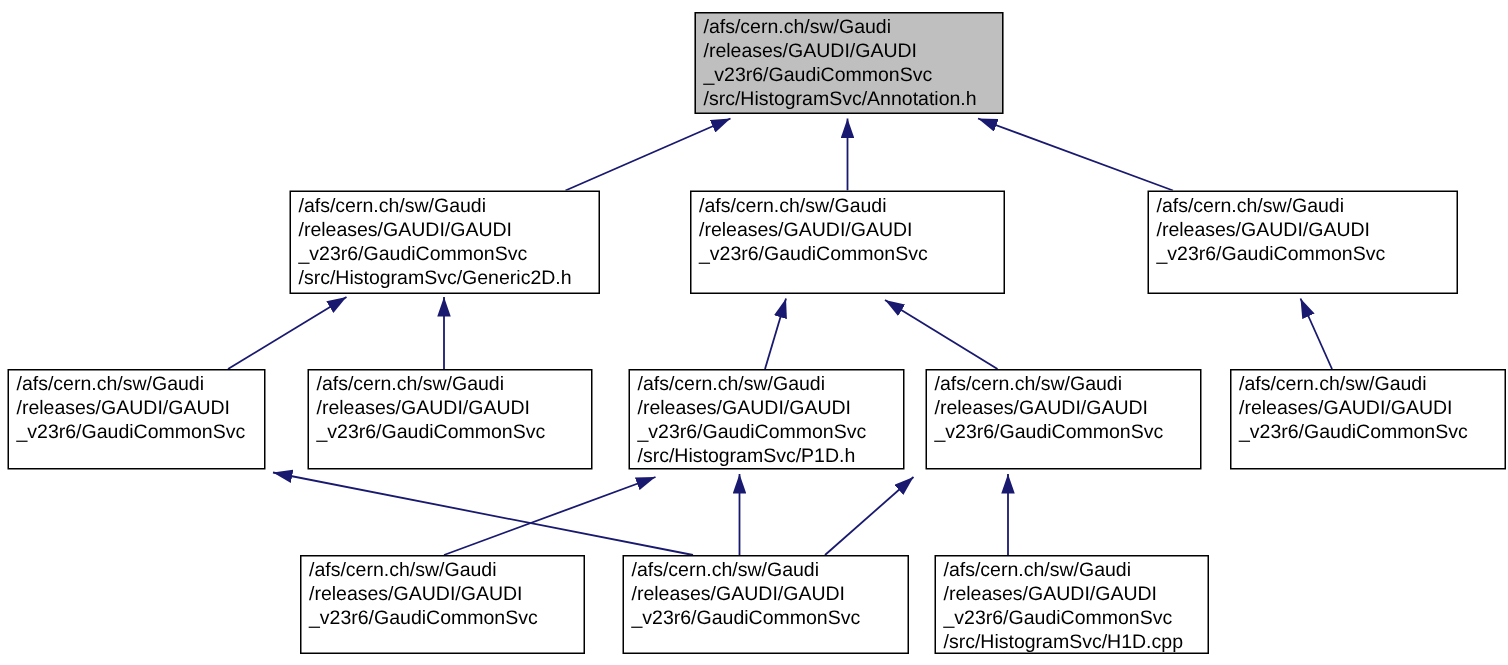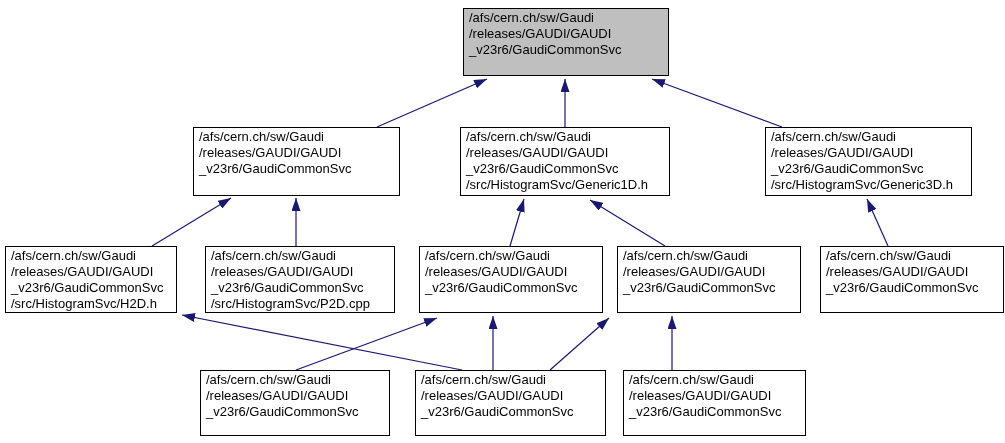--- a/index.html
+++ b/index.html
@@ -51,54 +51,53 @@
         <line x1="493" y1="370" x2="493" y2="316" stroke="#191970" stroke-width="1.2" marker-end="url(#arrowhead)"></line>
         <line x1="550" y1="370" x2="609" y2="318" stroke="#191970" stroke-width="1.2" marker-end="url(#arrowhead)"></line>
         <line x1="672" y1="370" x2="672" y2="316" stroke="#191970" stroke-width="1.2" marker-end="url(#arrowhead)"></line>
       </g>
   </svg>
   <div id="node-layer">
       <div class="node root" style="left: 463px; top: 8px; width: 206px; height: 68px;">
         <span class="line">/afs/cern.ch/sw/Gaudi</span>
         <span class="line">/releases/GAUDI/GAUDI</span>
         <span class="line">_v23r6/GaudiCommonSvc</span>
+        <span class="line">/src/HistogramSvc/Annotation.h</span>
       </div>
       <div class="node" style="left: 193px; top: 127px; width: 207px; height: 69px;">
         <span class="line">/afs/cern.ch/sw/Gaudi</span>
         <span class="line">/releases/GAUDI/GAUDI</span>
         <span class="line">_v23r6/GaudiCommonSvc</span>
+        <span class="line">/src/HistogramSvc/Generic2D.h</span>
       </div>
       <div class="node" style="left: 460px; top: 127px; width: 210px; height: 69px;">
         <span class="line">/afs/cern.ch/sw/Gaudi</span>
         <span class="line">/releases/GAUDI/GAUDI</span>
         <span class="line">_v23r6/GaudiCommonSvc</span>
-        <span class="line">/src/HistogramSvc/Generic1D.h</span>
       </div>
       <div class="node" style="left: 765px; top: 127px; width: 207px; height: 69px;">
         <span class="line">/afs/cern.ch/sw/Gaudi</span>
         <span class="line">/releases/GAUDI/GAUDI</span>
         <span class="line">_v23r6/GaudiCommonSvc</span>
-        <span class="line">/src/HistogramSvc/Generic3D.h</span>
       </div>
       <div class="node" style="left: 5px; top: 246px; width: 172px; height: 67px;">
         <span class="line">/afs/cern.ch/sw/Gaudi</span>
         <span class="line">/releases/GAUDI/GAUDI</span>
         <span class="line">_v23r6/GaudiCommonSvc</span>
-        <span class="line">/src/HistogramSvc/H2D.h</span>
       </div>
       <div class="node" style="left: 205px; top: 246px; width: 190px; height: 67px;">
         <span class="line">/afs/cern.ch/sw/Gaudi</span>
         <span class="line">/releases/GAUDI/GAUDI</span>
         <span class="line">_v23r6/GaudiCommonSvc</span>
-        <span class="line">/src/HistogramSvc/P2D.cpp</span>
       </div>
       <div class="node" style="left: 419px; top: 246px; width: 184px; height: 67px;">
         <span class="line">/afs/cern.ch/sw/Gaudi</span>
         <span class="line">/releases/GAUDI/GAUDI</span>
         <span class="line">_v23r6/GaudiCommonSvc</span>
+        <span class="line">/src/HistogramSvc/P1D.h</span>
       </div>
       <div class="node" style="left: 617px; top: 246px; width: 184px; height: 67px;">
         <span class="line">/afs/cern.ch/sw/Gaudi</span>
         <span class="line">/releases/GAUDI/GAUDI</span>
         <span class="line">_v23r6/GaudiCommonSvc</span>
       </div>
       <div class="node" style="left: 820px; top: 246px; width: 184px; height: 67px;">
         <span class="line">/afs/cern.ch/sw/Gaudi</span>
         <span class="line">/releases/GAUDI/GAUDI</span>
         <span class="line">_v23r6/GaudiCommonSvc</span>
@@ -110,15 +109,16 @@
       </div>
       <div class="node" style="left: 415px; top: 370px; width: 191px; height: 66px;">
         <span class="line">/afs/cern.ch/sw/Gaudi</span>
         <span class="line">/releases/GAUDI/GAUDI</span>
         <span class="line">_v23r6/GaudiCommonSvc</span>
       </div>
       <div class="node" style="left: 623px; top: 370px; width: 183px; height: 66px;">
         <span class="line">/afs/cern.ch/sw/Gaudi</span>
         <span class="line">/releases/GAUDI/GAUDI</span>
         <span class="line">_v23r6/GaudiCommonSvc</span>
+        <span class="line">/src/HistogramSvc/H1D.cpp</span>
       </div>
     </div>
 </div>
 
 </body></html>

